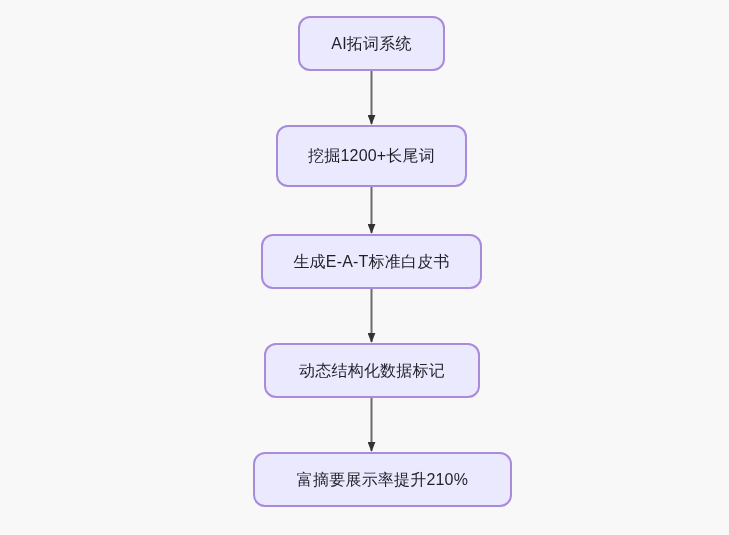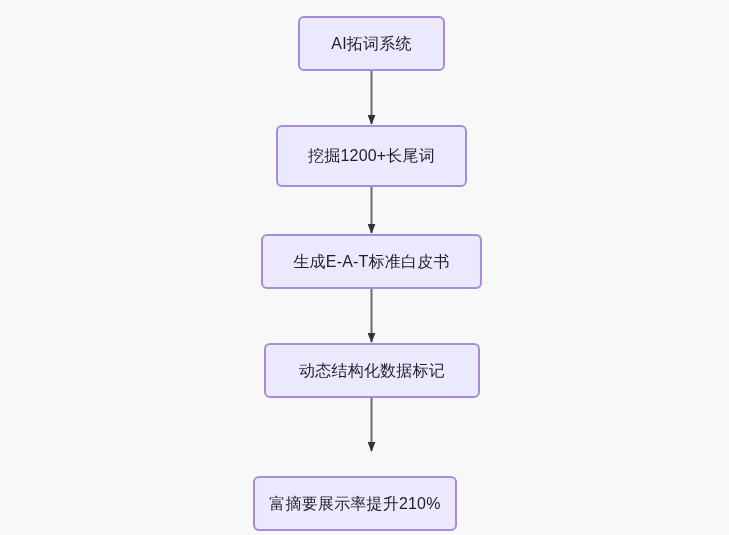--- a/index.html
+++ b/index.html
@@ -26,40 +26,40 @@
     top: 0;
     width: 729px;
     height: 535px;
     pointer-events: none;
   }
   .node {
     position: absolute;
     box-sizing: border-box;
     background: #ebe9fd;
     border: 2px solid #a98bdb;
-    border-radius: 6px;
+    border-radius: 12px;
     display: flex;
     align-items: center;
     justify-content: center;
     color: #1f1f28;
     font-size: 16px;
     line-height: 1.2;
     letter-spacing: 0.2px;
     white-space: nowrap;
   }
   .node-label {
     display: block;
     text-align: center;
   }
   
   .n0 { left: 298px; top: 16px;  width: 147px; height: 55px; }
   .n1 { left: 276px; top: 125px; width: 191px; height: 62px; }
   .n2 { left: 261px; top: 234px; width: 221px; height: 55px; }
   .n3 { left: 264px; top: 343px; width: 216px; height: 55px; }
-  .n4 { left: 253px; top: 452px; width: 204px; height: 55px; margin-top: 24px; }
+  .n4 { left: 253px; top: 452px; width: 259px; height: 55px; }
 </style>
 </head>
 <body>
 
 <div id="flowchart">
 
   <svg class="edge-layer" width="729" height="535" viewBox="0 0 729 535" xmlns="http://www.w3.org/2000/svg">
     <defs>
       <marker id="arrowhead" markerWidth="10" markerHeight="8" refX="9.2" refY="4" orient="auto" markerUnits="userSpaceOnUse">
         <path d="M0,0 L10,4 L0,8 Z" fill="#333333"></path>

